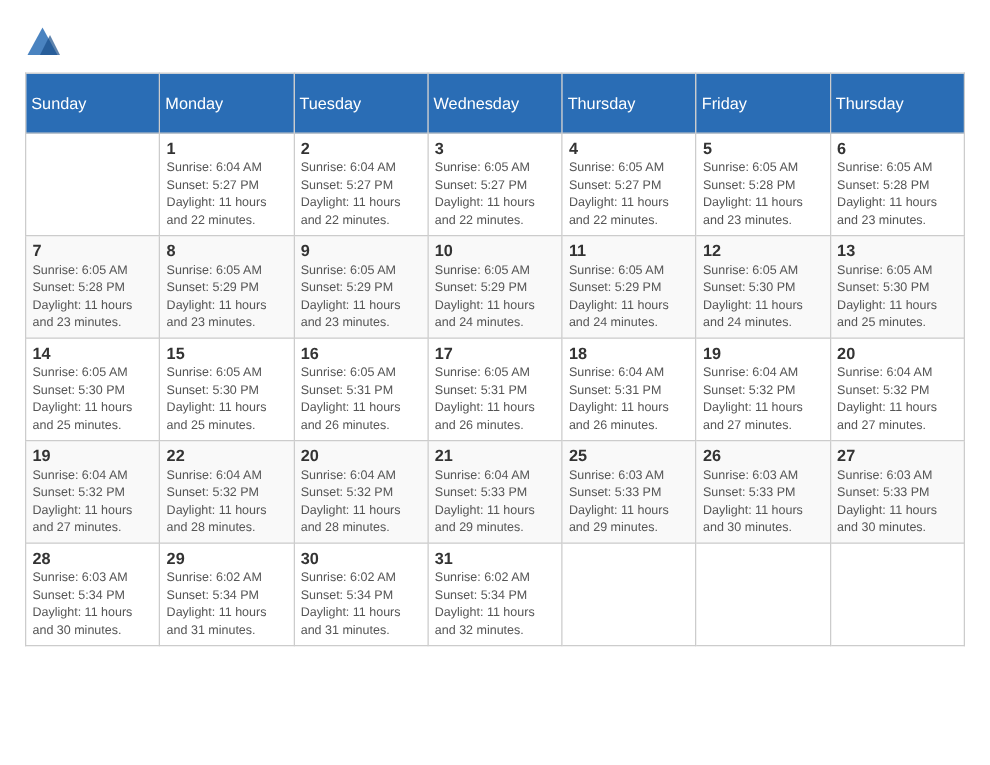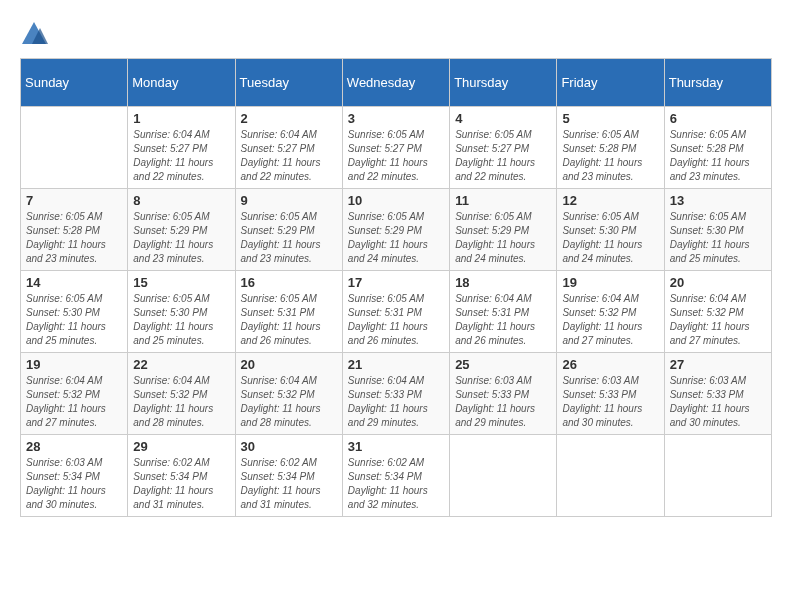--- a/index.html
+++ b/index.html
@@ -82,21 +82,20 @@
       font-size: 13px;
       font-weight: bold;
       color: #333;
       display: block;
       margin-bottom: 2px;
     }
     .day-info {
       font-size: 10px;
       color: #555;
       line-height: 1.4;
-      font-style: italic;
     }
     tbody tr:nth-child(odd) {
       background-color: #fff;
     }
     tbody tr:nth-child(even) {
       background-color: #f9f9f9;
     }
   </style>
 </head>
 <body>

